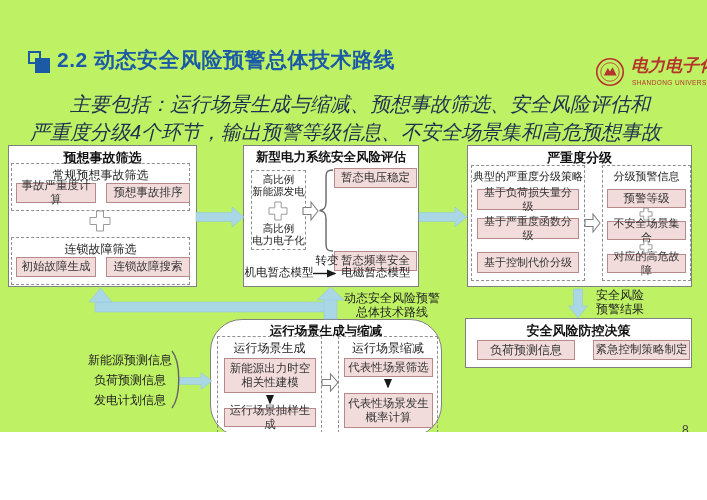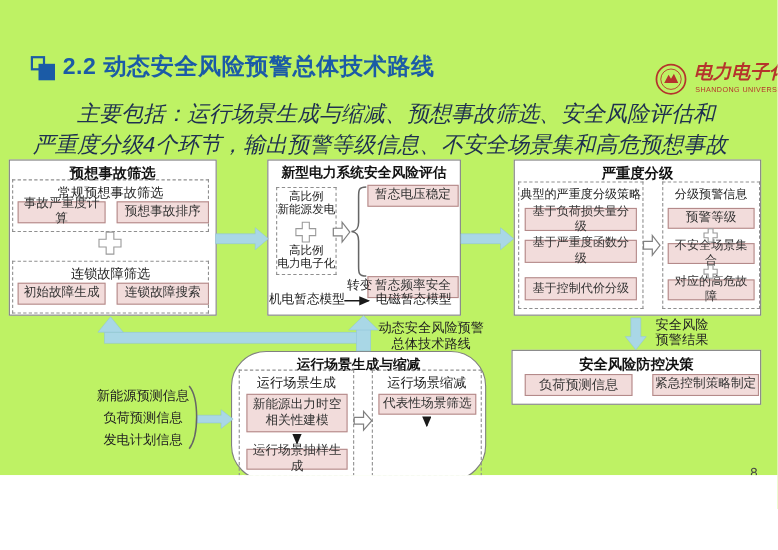--- a/index.html
+++ b/index.html
@@ -119,20 +119,21 @@
   </div>
   <div class="dbox" style="left:217px;top:336px;width:105px;height:97px;">
     <div class="dlabel">运行场景生成</div>
   </div>
   <div class="pb" style="left:224px;top:358px;width:92px;height:35px;">新能源出力时空相关性建模</div>
   <div class="pb" style="left:224px;top:408px;width:92px;height:19px;">运行场景抽样生成</div>
   <div class="dbox" style="left:338px;top:336px;width:100px;height:97px;">
     <div class="dlabel">运行场景缩减</div>
   </div>
   <div class="pb" style="left:344px;top:358px;width:89px;height:19px;">代表性场景筛选</div>
+  <div class="pb" style="left:344px;top:393px;width:89px;height:35px;">代表性场景发生概率计算</div>
 
   <div class="inp" style="left:88px;top:352px;">新能源预测信息</div>
   <div class="inp" style="left:88px;top:372px;text-align:center;">负荷预测信息</div>
   <div class="inp" style="left:88px;top:392px;">发电计划信息</div>
 
   <div class="flabel" style="left:341px;top:292px;width:102px;">动态安全风险预警总体技术路线</div>
   <div class="flabel" style="left:592px;top:289px;width:56px;">安全风险预警结果</div>
 
   <div class="pageno">8</div>
 

